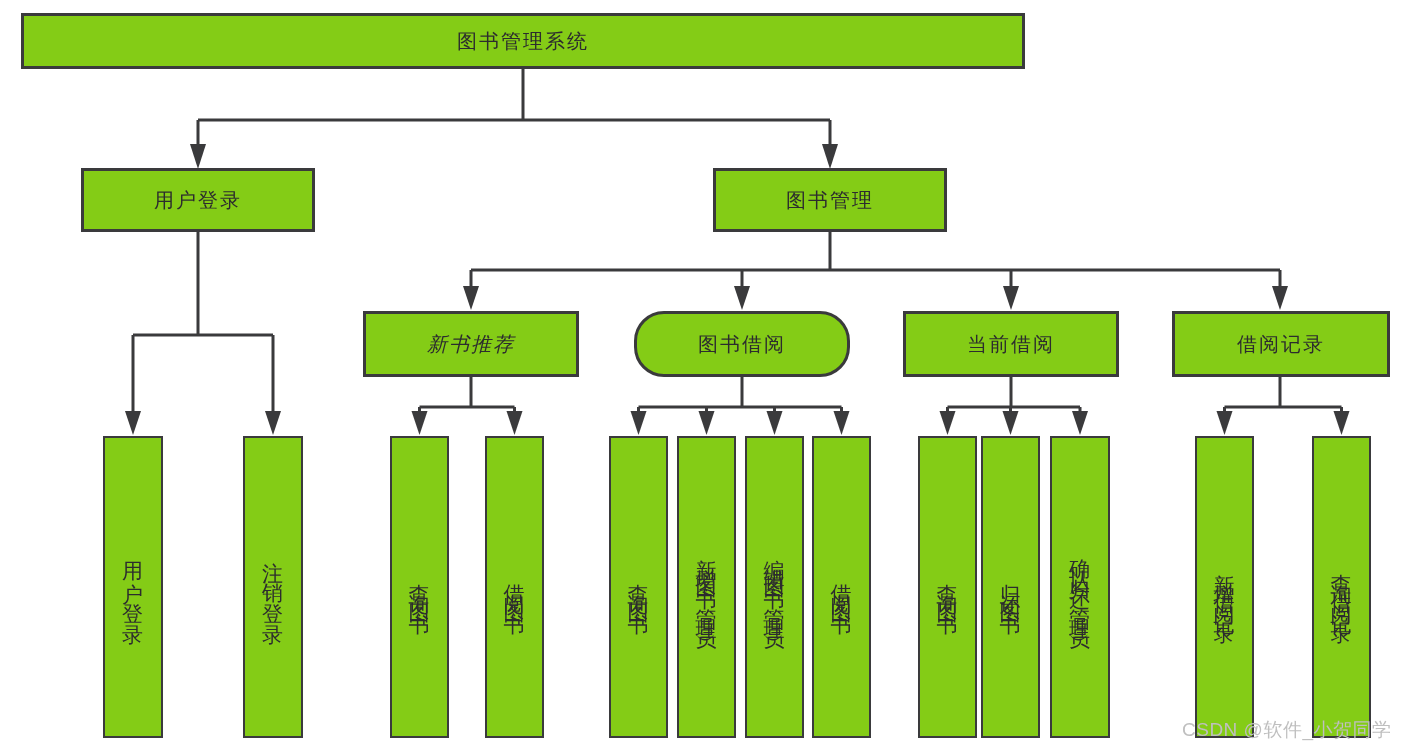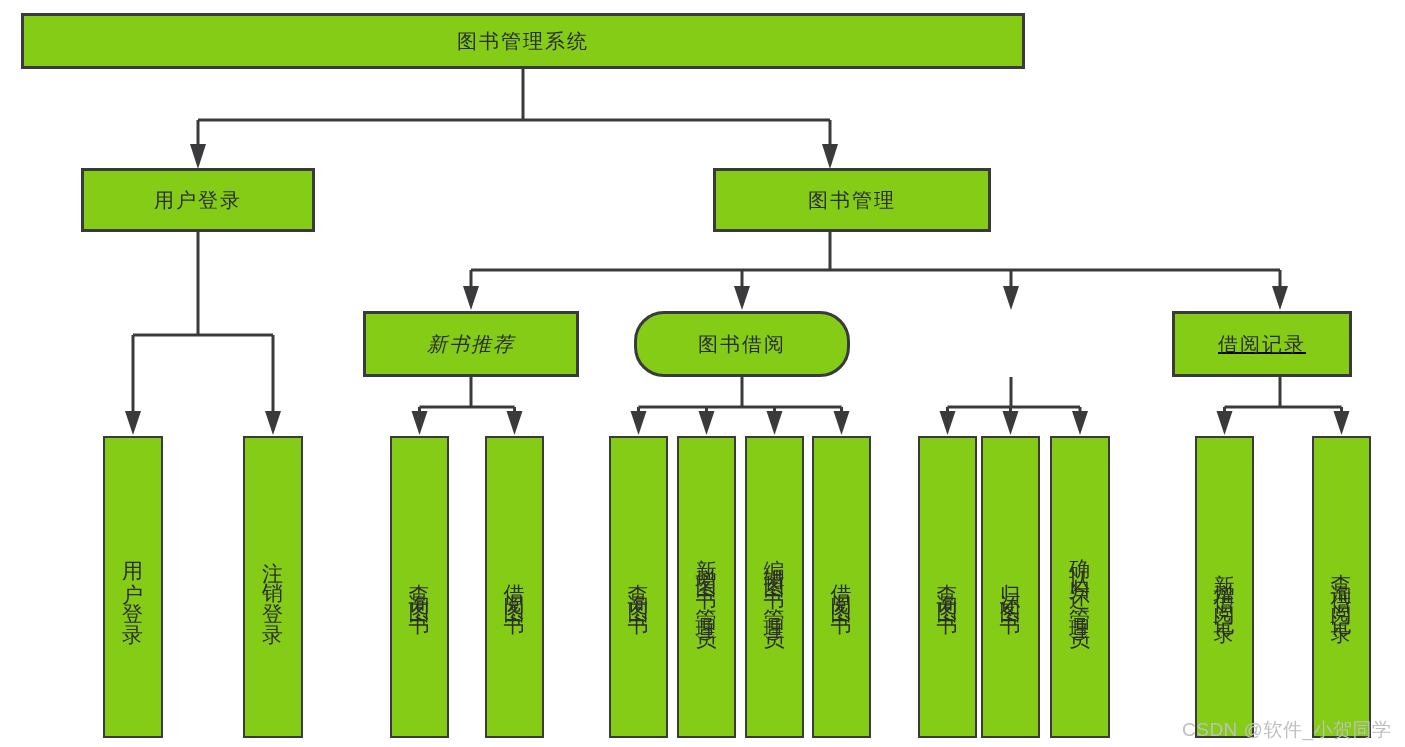--- a/index.html
+++ b/index.html
@@ -114,31 +114,34 @@
     </g>
   </svg>
 
   <div class="box" style="left:21px; top:13px; width:1004px; height:56px;">
     <span class="hlabel">图书管理系统</span>
   </div>
 
   <div class="box" style="left:81px; top:168px; width:234px; height:64px;">
     <span class="hlabel">用户登录</span>
   </div>
-  <div class="box" style="left:713px; top:168px; width:278px; height:64px;">
+  <div class="box" style="left:713px; top:168px; width:234px; height:64px;">
     <span class="hlabel">图书管理</span>
   </div>
 
   <div class="box" style="left:363px; top:311px; width:216px; height:66px;font-style:italic;">
     <span class="hlabel">新书推荐</span>
   </div>
   <div class="box" style="left:634px; top:311px; width:216px; height:66px;border-radius:30px;">
     <span class="hlabel">图书借阅</span>
   </div>
-  <div class="box" style="left:1172px; top:311px; width:180px; height:66px;text-decoration:underline;">
+  <div class="box" style="left:903px; top:311px; width:216px; height:66px;">
+    <span class="hlabel">当前借阅</span>
+  </div>
+  <div class="box" style="left:1172px; top:311px; width:218px; height:66px;">
     <span class="hlabel">借阅记录</span>
   </div>
 
   <div class="box leaf-box" style="left:103px; top:436px; width:60px; height:302px;">
     <span class="vlabel wide">用户登录</span>
   </div>
   <div class="box leaf-box" style="left:243px; top:436px; width:60px; height:302px;">
     <span class="vlabel wide">注销登录</span>
   </div>
 

